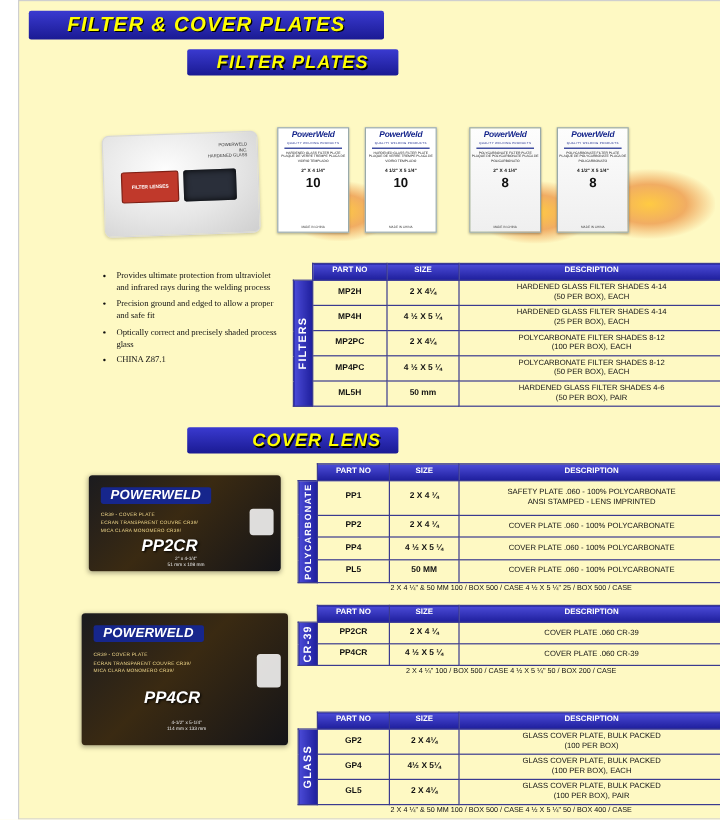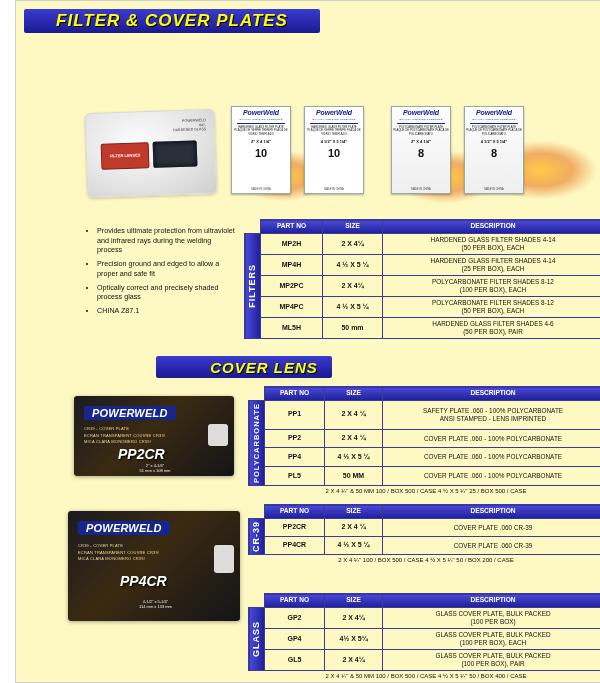--- a/index.html
+++ b/index.html
@@ -200,21 +200,21 @@
   
   #features {
     position: absolute;
     left: 70px; top: 225px;
     width: 150px;
     font-size: 7.2px;
     color: #111;
     line-height: 1.35;
   }
   #features ul { margin: 0; padding-left: 11px; }
-  #features li { margin-bottom: 4px; }
+  #features li { margin-bottom: 4px; font-family: Liberation Serif, serif; }
 
   
   .tbl-wrap { position: absolute; }
   table.spec {
     border-collapse: collapse;
     font-size: 6.4px;
     color: #111;
     table-layout: fixed;
   }
   table.spec th, table.spec td {
@@ -267,20 +267,21 @@
 
   #glass-table { left: 232px; top: 592px; }
   #glass-table table.spec { width: 356px; }
 </style>
 </head>
 <body>
 
 <div class="page">
 
   <div class="banner" id="main-title">FILTER &amp; COVER PLATES</div>
+  <div class="banner" id="filter-plates-title">FILTER PLATES</div>
   <div class="banner" id="cover-lens-title">COVER LENS</div>
 
   <div class="photo lens-pack">
     <div class="lbl-red">FILTER LENSES</div>
     <div class="lbl-dark"></div>
     <div class="lbl-txt">POWERWELD<br>INC.<br>HARDENED GLASS</div>
   </div>
 
   <div class="spark" style="left:222px; top:150px; width:90px; height:50px;"></div>
   <div class="spark" style="left:380px; top:150px; width:100px; height:52px;"></div>

